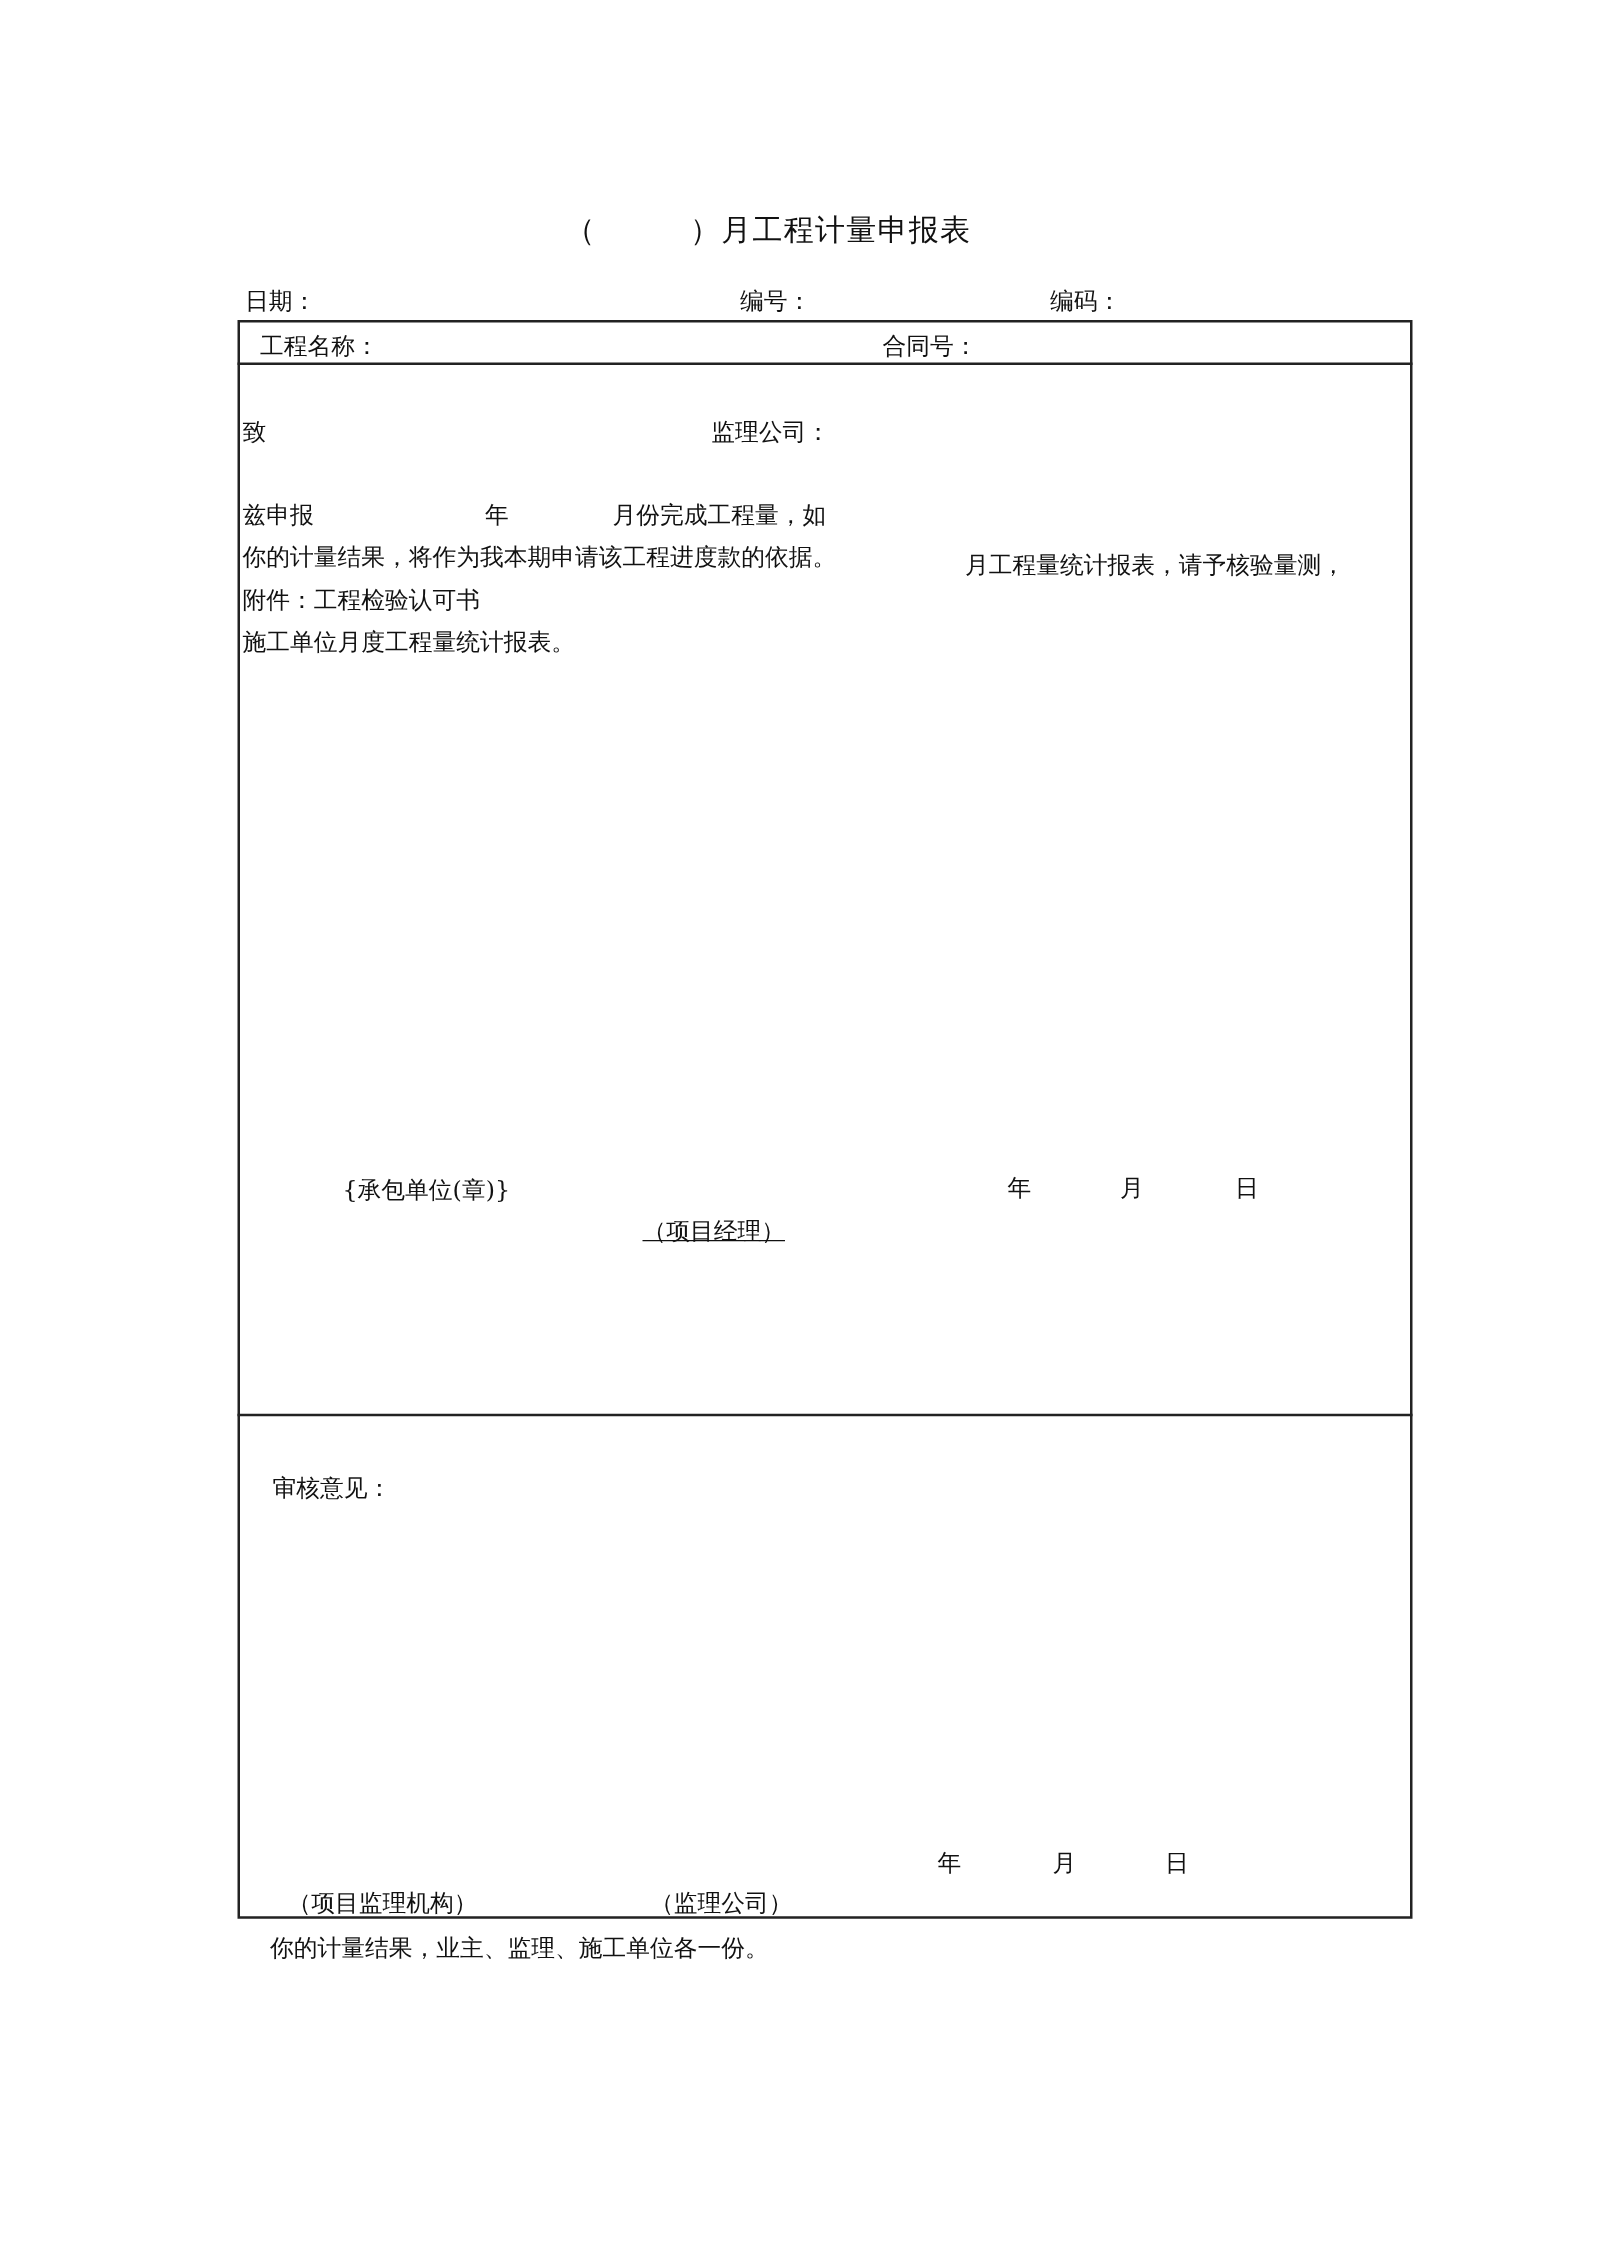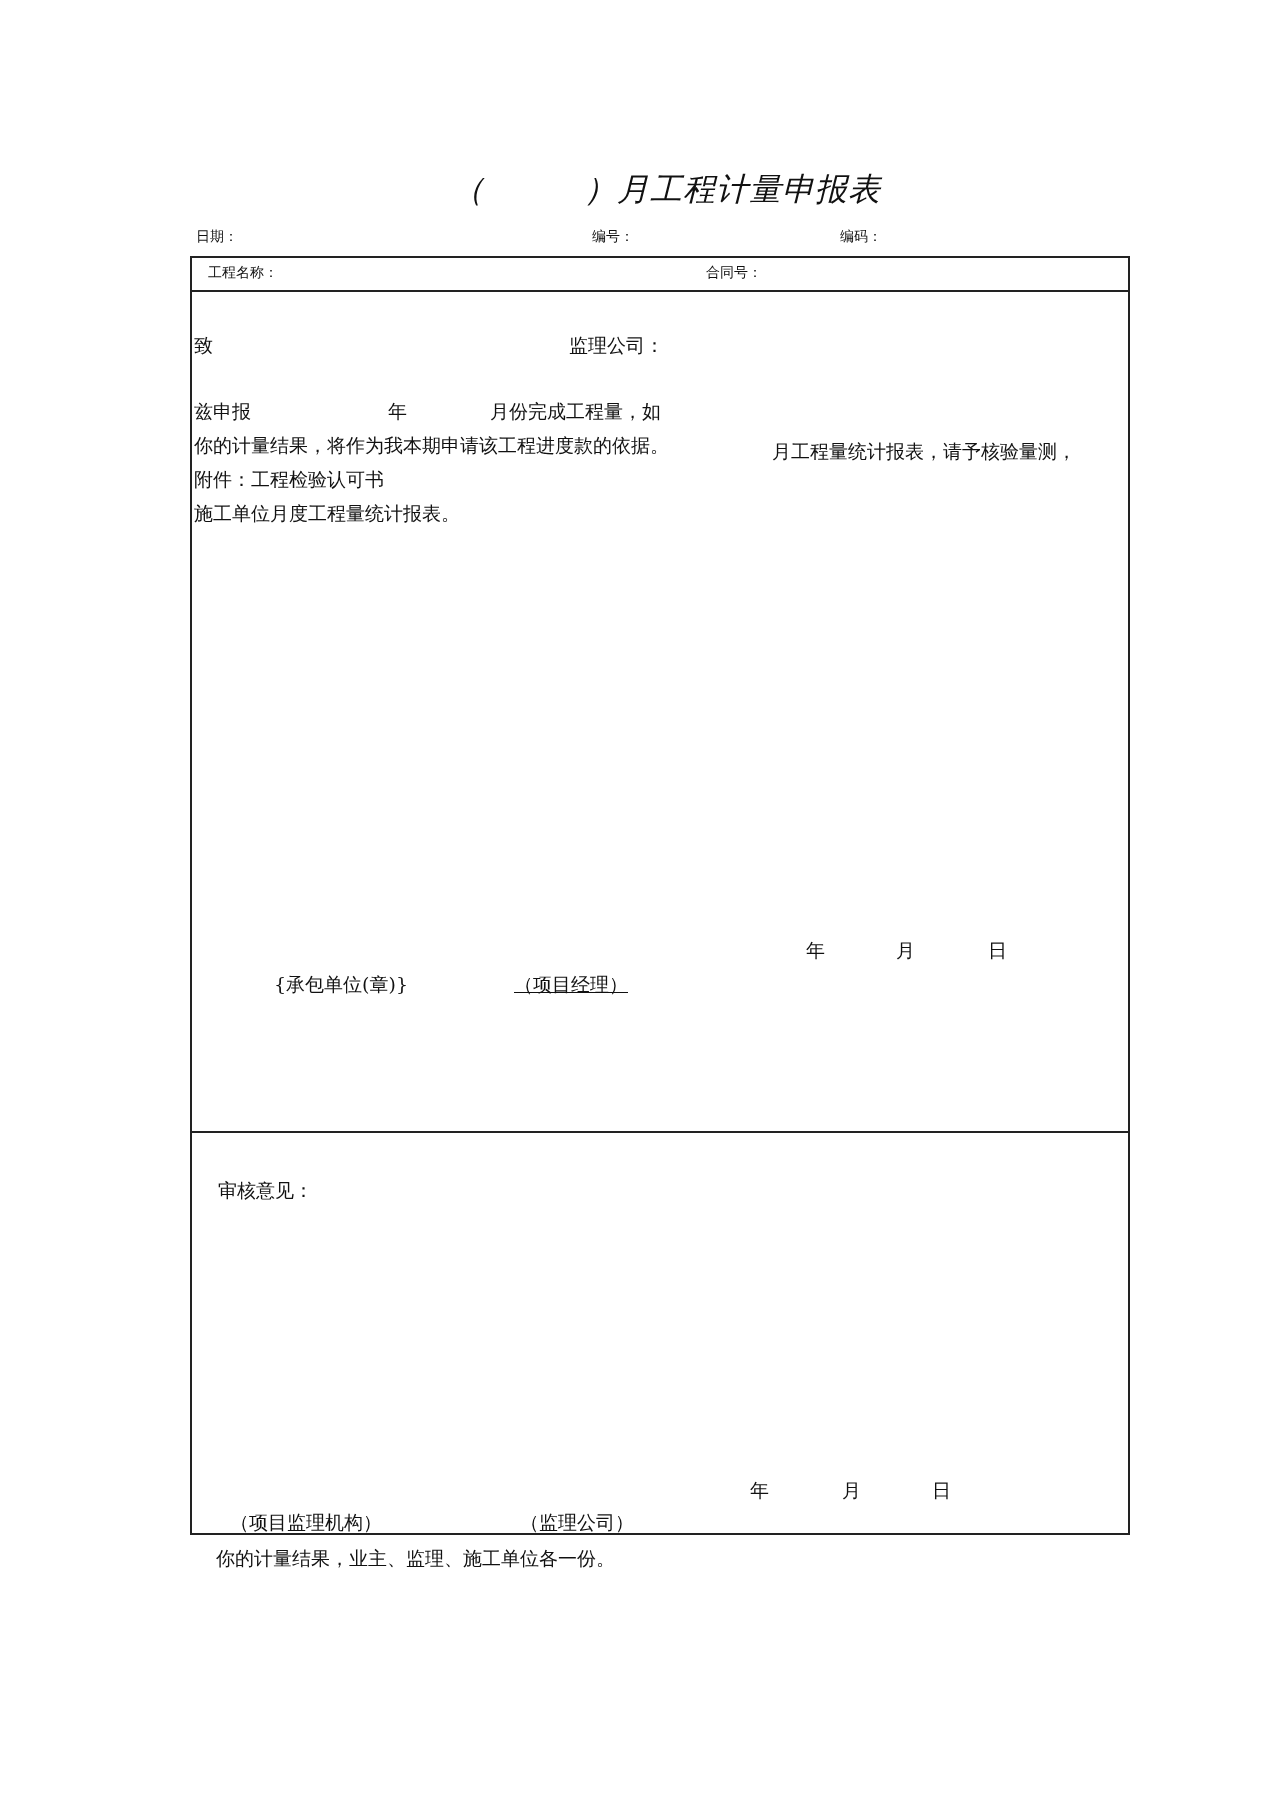--- a/index.html
+++ b/index.html
@@ -1,20 +1,20 @@
 <!DOCTYPE html>
 <html><head>
   <meta charset="utf-8">
   <style>
     html, body { margin: 0; padding: 0; background: #ffffff; }
     body { width: 1280px; height: 1810px; position: relative; overflow: hidden;
            font-family: "DejaVu Serif", "Liberation Serif", serif; color: #111111; }
     .abs { position: absolute; white-space: nowrap; }
-    .title { font-size: 32px; top: 168px; left: 452px; letter-spacing: 1px; font-style: italic; }
-    .meta { font-size: 14px; }
+    .title { font-size: 24px; top: 168px; left: 452px; letter-spacing: 1px; }
+    .meta { font-size: 19px; }
     .body-text { font-size: 19px; }
     .frame { position: absolute; left: 190px; top: 256px; width: 940px; height: 1279px;
              border: 2px solid #222222; box-sizing: border-box; }
     .hline { position: absolute; left: 190px; width: 940px; height: 0; border-top: 2px solid #222222; }
   </style>
 </head>
 <body>
 
 <div class="abs title">（　　　）月工程计量申报表</div>
 
@@ -38,21 +38,21 @@
 <div class="abs body-text" style="left:772px; top:399px;margin-top:40px;">月工程量统计报表，请予核验量测，</div>
 
 <div class="abs body-text" style="left:194px; top:433px;">你的计量结果，将作为我本期申请该工程进度款的依据。</div>
 <div class="abs body-text" style="left:194px; top:467px;">附件：工程检验认可书</div>
 <div class="abs body-text" style="left:194px; top:501px;">施工单位月度工程量统计报表。</div>
 
 <div class="abs body-text" style="left:806px; top:938px;">年</div>
 <div class="abs body-text" style="left:896px; top:938px;">月</div>
 <div class="abs body-text" style="left:988px; top:938px;">日</div>
 
-<div class="abs body-text" style="left:274px; top:972px;">{承包单位(章)}</div>
+<div class="abs body-text" style="left:274px; top:939px;">{承包单位(章)}</div>
 <div class="abs body-text" style="left:514px; top:972px;text-decoration:underline;">（项目经理）</div>
 
 <div class="abs body-text" style="left:218px; top:1178px;">审核意见：</div>
 
 <div class="abs body-text" style="left:750px; top:1478px;">年</div>
 <div class="abs body-text" style="left:842px; top:1478px;">月</div>
 <div class="abs body-text" style="left:932px; top:1478px;">日</div>
 
 <div class="abs body-text" style="left:230px; top:1510px;">（项目监理机构）</div>
 <div class="abs body-text" style="left:520px; top:1510px;">（监理公司）</div>

